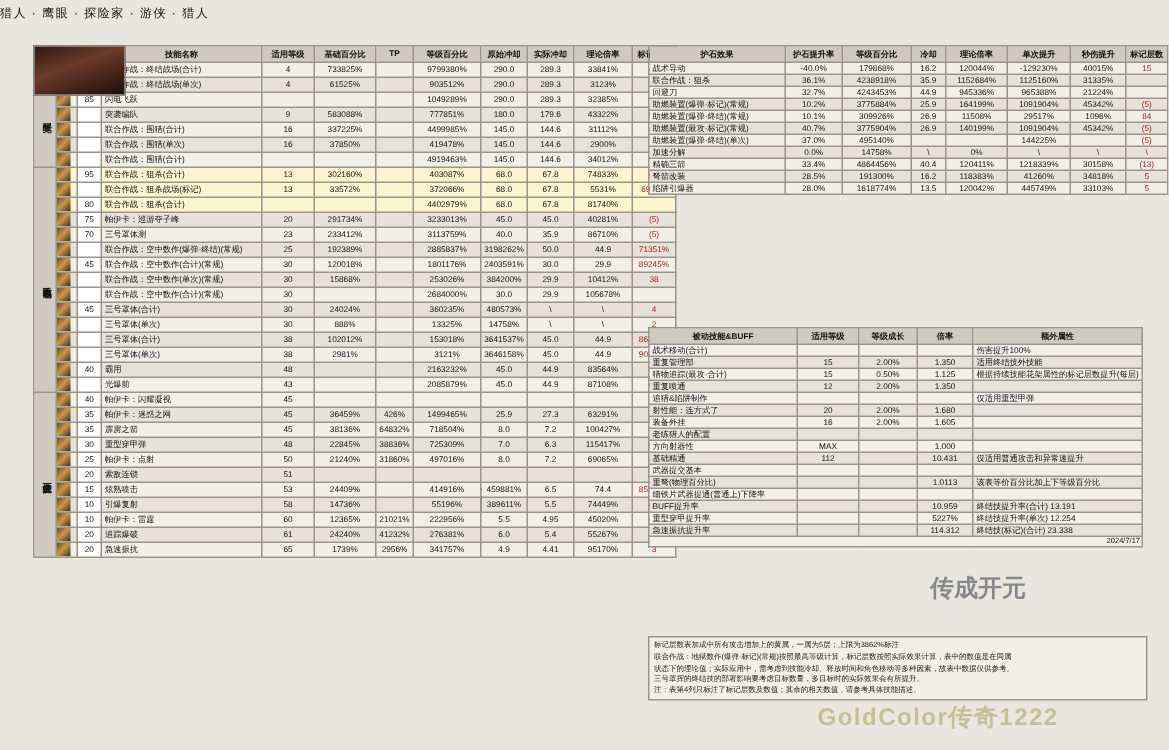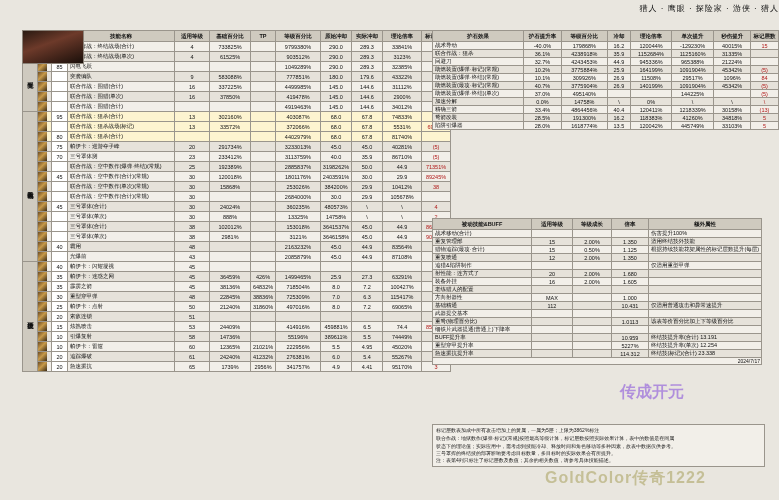--- a/index.html
+++ b/index.html
@@ -7,21 +7,21 @@
     width:779px;height:500px;
     background:#e9e6df;
     font-family:"Liberation Sans","DejaVu Sans",sans-serif;
     font-size:6px;
     color:#111;
     overflow:hidden;
     position:relative;
   }
   .page{position:relative;width:779px;height:500px;}
   .title{
-    position:absolute;top:3px;left:0;width:779px;text-align:right;
+    position:absolute;top:3px;left:0;width:779px;text-align:left;
     font-size:8px;color:#111;letter-spacing:1px;
   }
   table{border-collapse:collapse;}
   td,th{border:1px solid #9a958c;padding:0 1px;white-space:nowrap;overflow:hidden;}
   .left{position:absolute;left:22px;top:30px;}
   .right{position:absolute;left:432px;top:30px;}
   .hdr td{background:#cfcabf;font-size:5.5px;text-align:center;height:10px;font-weight:bold;}
   .sec{background:#cfcabf;text-align:center;font-weight:bold;font-size:6px;writing-mode:vertical-rl;}
   .num{text-align:center;font-size:5.5px;}
   .name{text-align:left;font-size:5.5px;padding-left:2px;}
@@ -39,21 +39,21 @@
   }
   .wm1{
     position:absolute;left:215px;top:322px;font-size:17px;color:#4a4a4a;
     opacity:.65;font-weight:bold;letter-spacing:2px;
   }
   .wm2{
     position:absolute;left:545px;top:468px;font-size:16px;color:#b9b37f;
     opacity:.75;font-weight:bold;letter-spacing:1px;
   }
   .wm3{
-    position:absolute;left:620px;top:382px;font-size:16px;color:#6d28d9;
+    position:absolute;left:620px;top:382px;font-size:16px;color:#0f172a;
     opacity:.45;font-weight:bold;
   }
   .fig{
     position:absolute;left:228px;top:318px;width:22px;height:26px;
   }
   .notes{
     position:absolute;left:432px;top:424px;width:325px;
     border:1px solid #9a958c;background:#f2efe9;padding:2px 3px;
     font-size:5px;line-height:1.45;color:#222;
   }

